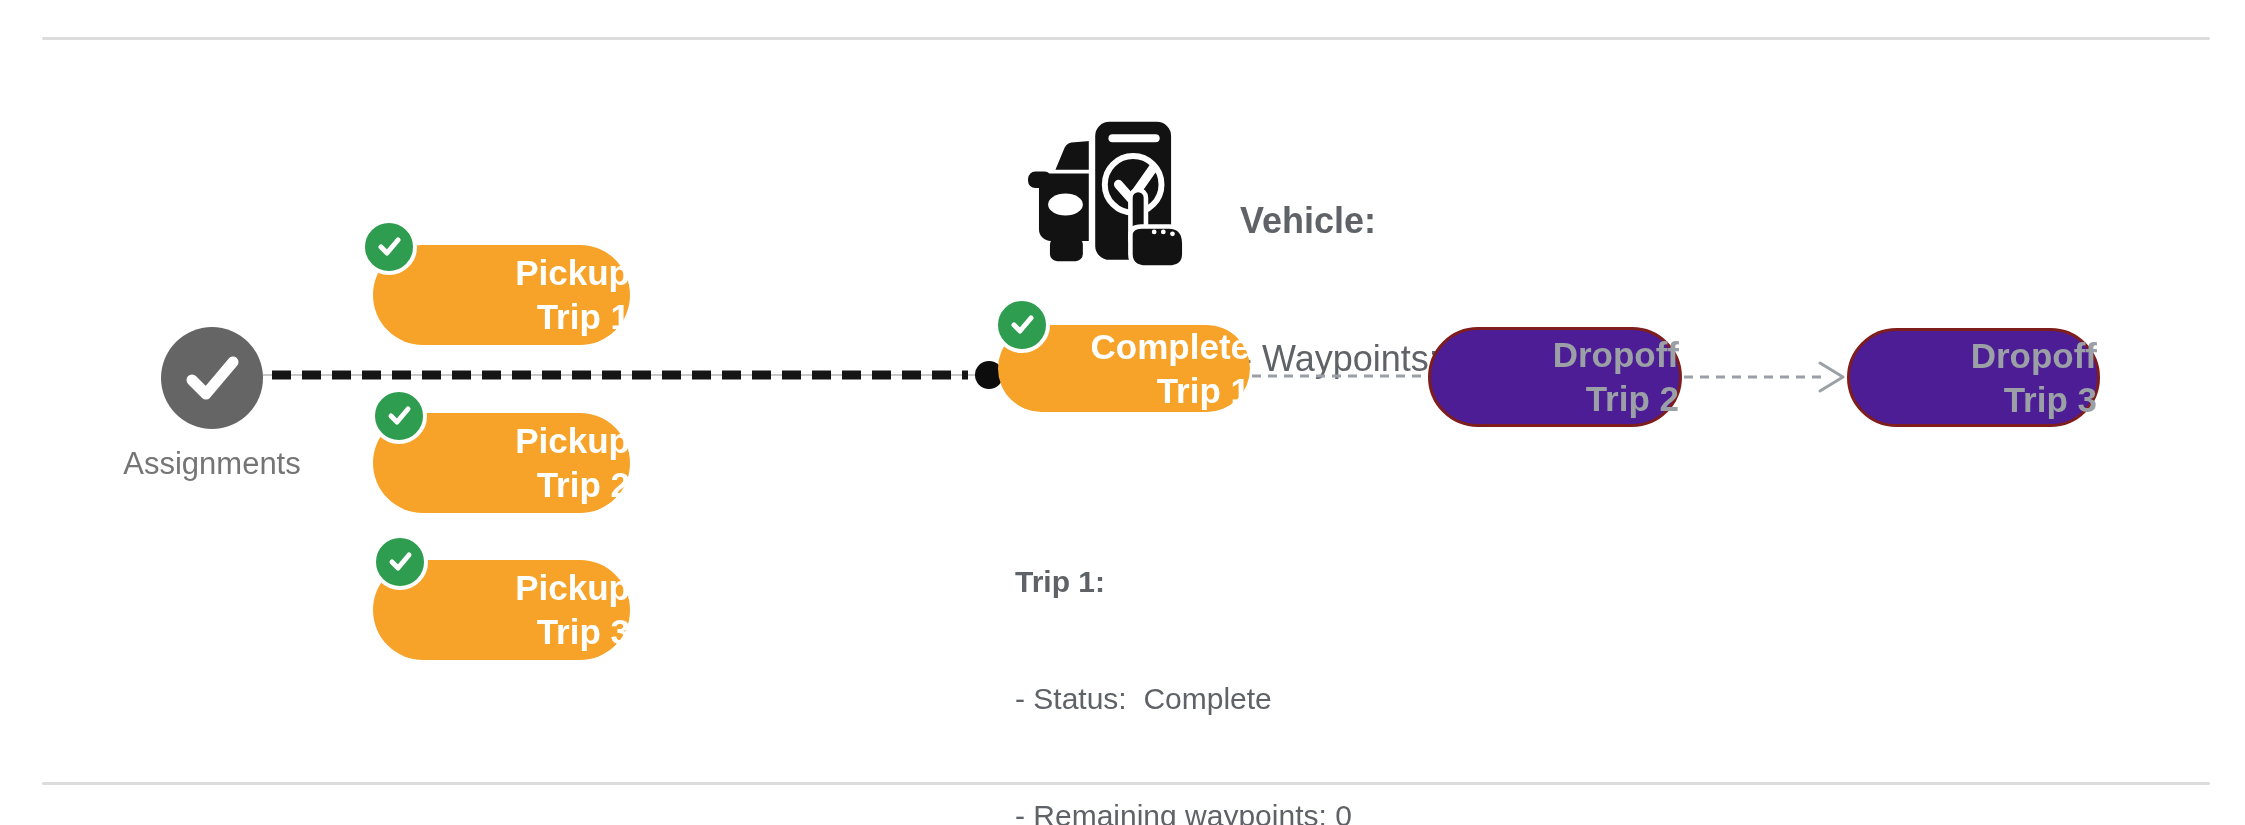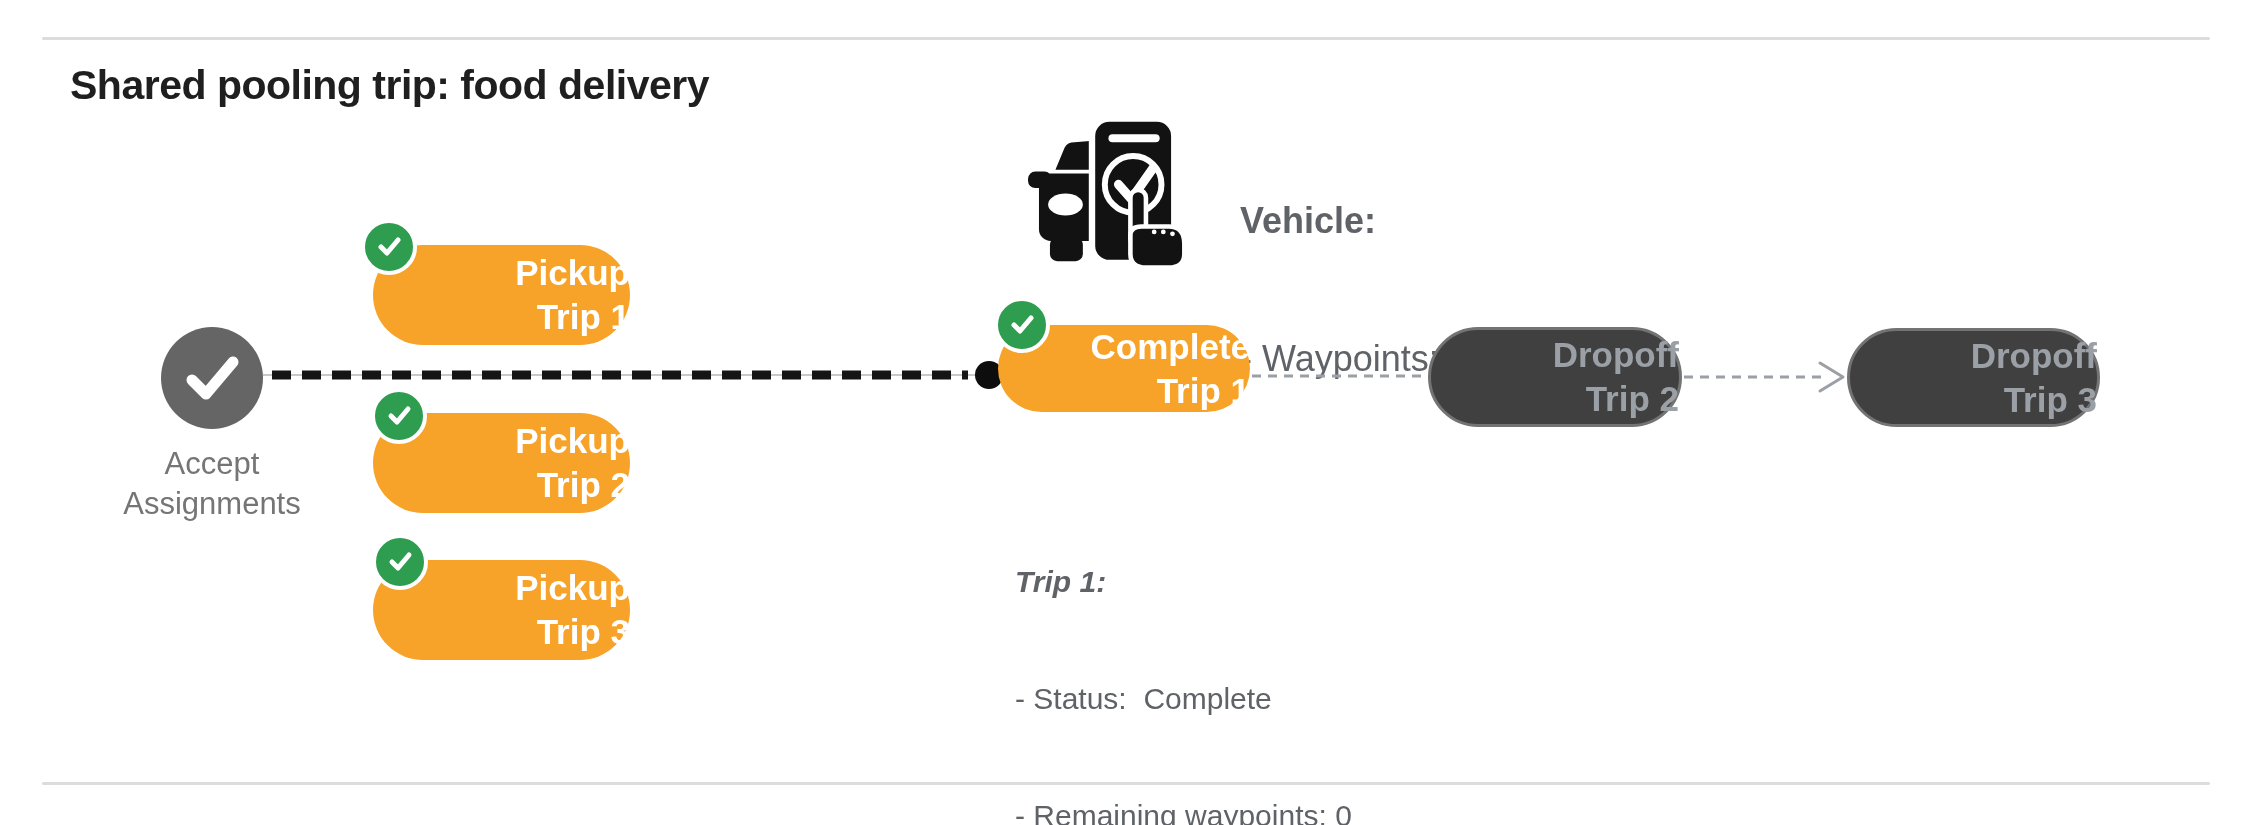--- a/index.html
+++ b/index.html
@@ -27,54 +27,53 @@
     position:absolute;left:62px;top:444px;width:300px;text-align:center;
     font-size:31px;line-height:40px;color:#757575;
   }
   
   .pill{
     position:absolute;border-radius:60px;display:flex;flex-direction:column;
     align-items:flex-end;justify-content:center;text-align:center;
     font-size:35px;font-weight:bold;line-height:44px;
   }
   .pill.orange{background:#f7a329;color:#ffffff;}
-  .pill.ghost{background:#404040;color:#9aa0a6;border:3px solid #737373;box-sizing:border-box;}
+  .pill.ghost{background:#4c1d95;color:#9aa0a6;border:3px solid #7f1d1d;box-sizing:border-box;}
   .pill.p1{left:373px;top:245px;width:257px;height:100px;}
   .pill.p2{left:373px;top:413px;width:257px;height:100px;}
   .pill.p3{left:373px;top:560px;width:257px;height:100px;}
   .pill.complete{left:998px;top:325px;width:252px;height:87px;}
   .pill.d2{left:1428px;top:327px;width:254px;height:100px;}
   .pill.d3{left:1847px;top:328px;width:253px;height:99px;}
   
   .badge{
     position:absolute;width:48px;height:48px;border-radius:50%;
     background:#2f9d4f;border:4px solid #ffffff;
     display:flex;align-items:center;justify-content:center;
   }
   .badge.b1{left:361px;top:219px;}
   .badge.b2{left:371px;top:388px;}
   .badge.b3{left:372px;top:534px;}
   .badge.bc{left:994px;top:297px;}
   
   .connectors{position:absolute;left:0;top:0;}
   
   .status-block{position:absolute;font-size:30px;line-height:39px;color:#5f6368;white-space:pre;}
-  .status-block .hd{font-weight:bold;font-style:italic;}
+  .status-block .hd{font-weight:bold;}
   .status-block.a{left:1015px;top:484px;}
   .status-block.b{left:1532px;top:563px;}
 </style>
 </head>
 <body>
 
 <div class="canvas">
 
   <div class="rule top"></div>
   <div class="rule bottom"></div>
 
-  <h1 class="page-title">Shared pooling trip: food delivery</h1>
 
   <svg class="vehicle-icon" width="160" height="175" viewBox="0 0 175 190">
     <g fill="#121212">
       <rect x="0" y="82" width="26" height="18" rx="8"></rect>
       <rect x="18" y="92" width="12" height="14"></rect>
       <path d="M30 80 L40 56 Q43 50 51 50 L74 48 L74 80 Z"></path>
       <rect x="12" y="84" width="90" height="74" rx="13"></rect>
       <rect x="24" y="154" width="36" height="26" rx="8"></rect>
     </g>
     <ellipse cx="41" cy="118" rx="19" ry="12" fill="#ffffff"></ellipse>
@@ -103,21 +102,20 @@
     <line x1="1684" y1="377" x2="1826" y2="377" stroke="#9aa0a6" stroke-width="3" stroke-dasharray="9 7"></line>
     <path d="M1820 363 L1843 377 L1820 391" fill="none" stroke="#9aa0a6" stroke-width="3" stroke-linecap="round" stroke-linejoin="round"></path>
   </svg>
 
   <div class="start-node">
     <svg width="68" height="68" viewBox="0 0 68 68">
       <path d="M14 36 L28 50 L55 18" fill="none" stroke="#ffffff" stroke-width="11" stroke-linecap="round" stroke-linejoin="round"></path>
     </svg>
   </div>
   <div class="start-label">
-    <div>Accept</div>
     <div>Assignments</div>
   </div>
 
   <div class="pill orange p1">
     <div>Pickup</div>
     <div>Trip 1</div>
   </div>
   <div class="pill orange p2">
     <div>Pickup</div>
     <div>Trip 2</div>

